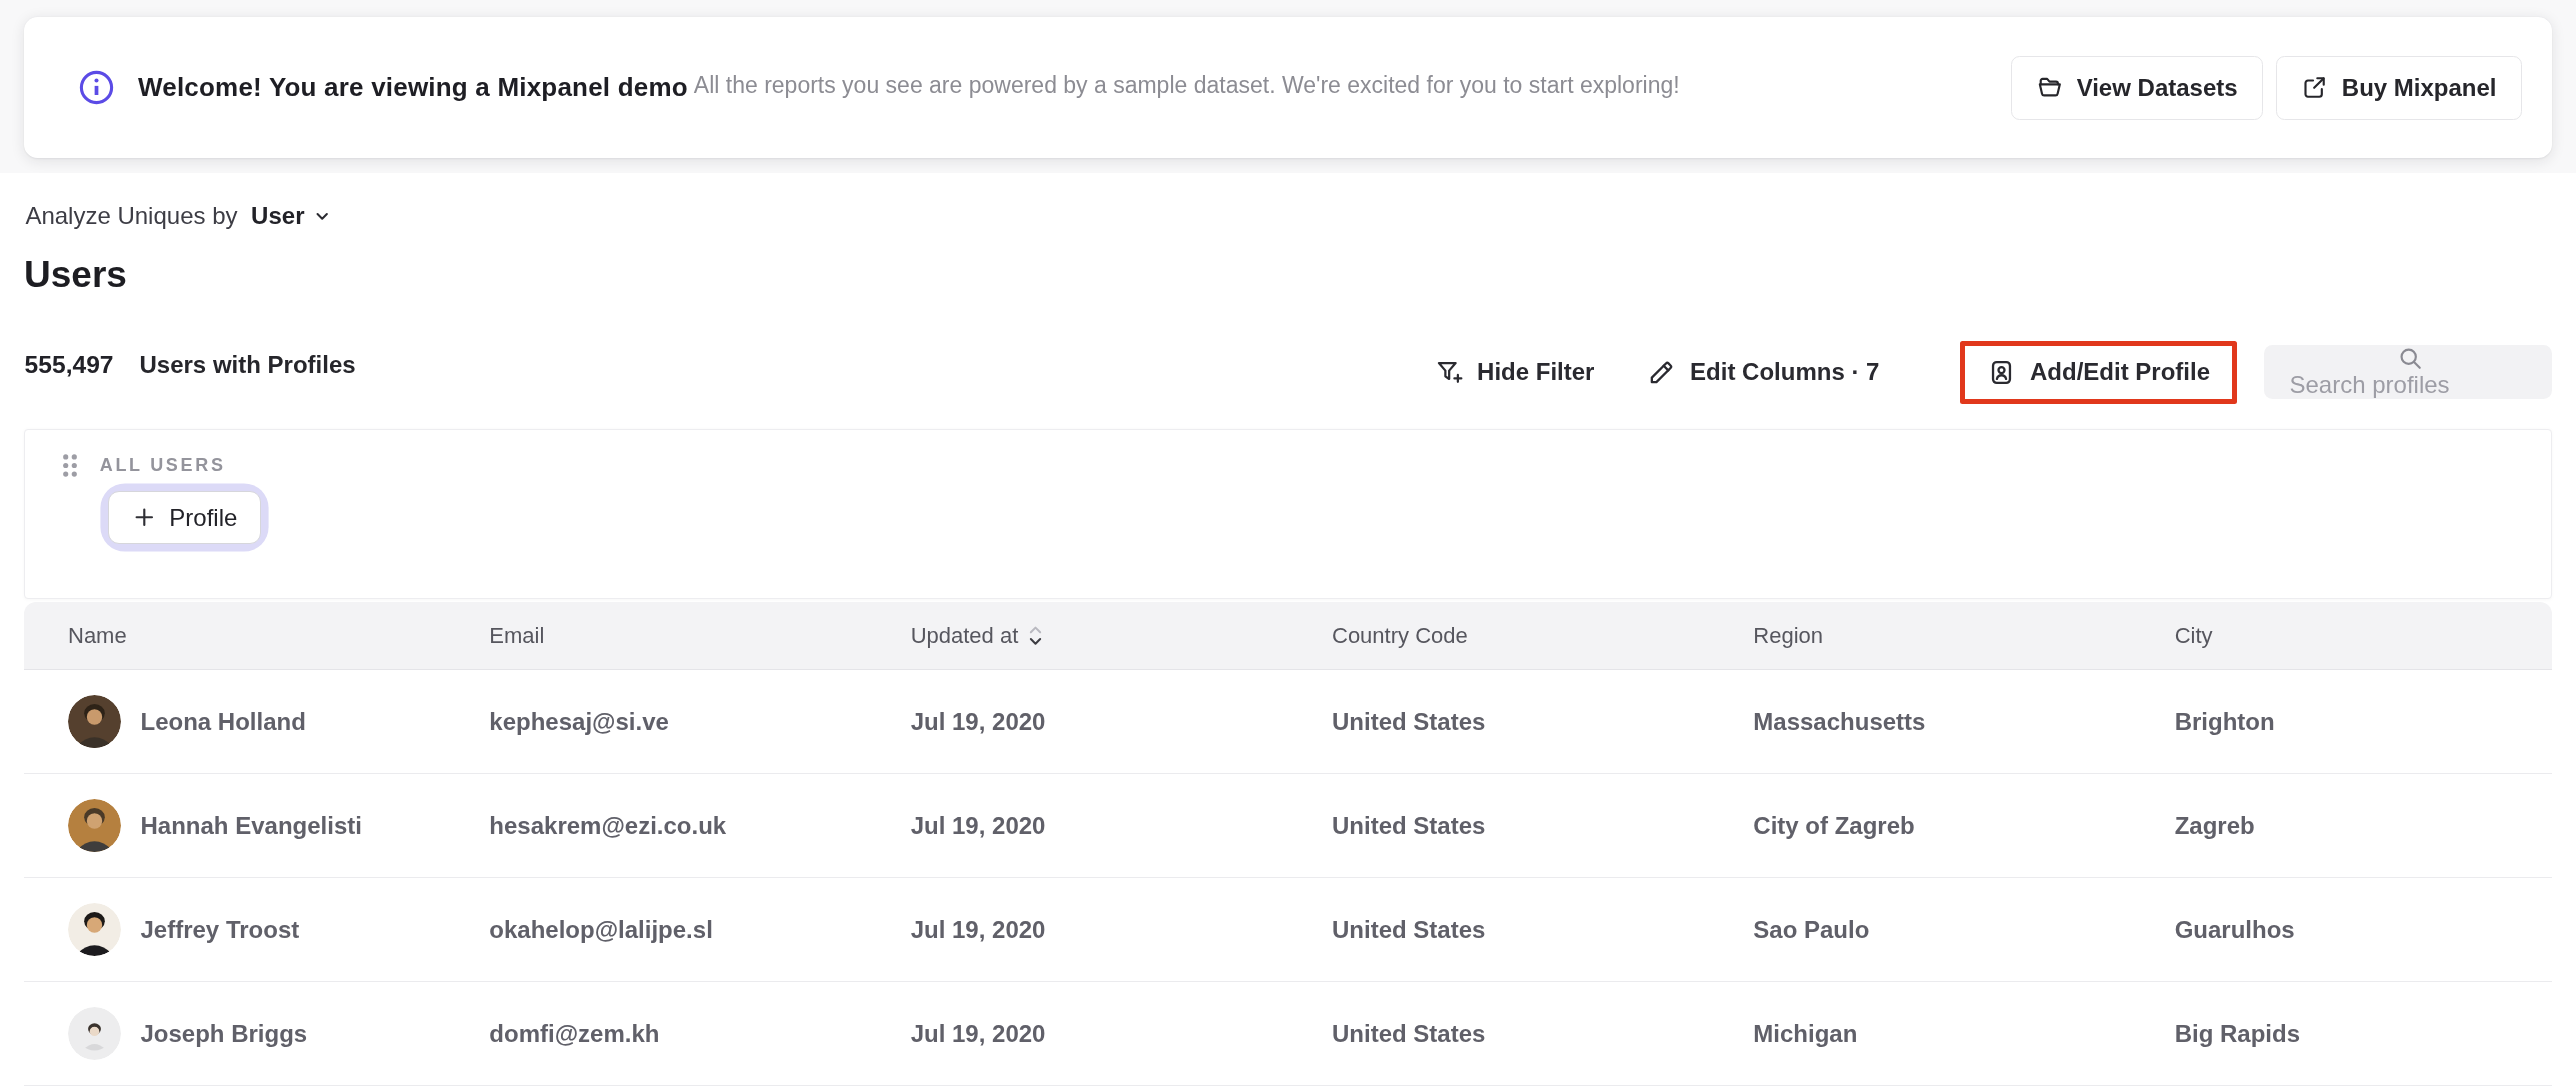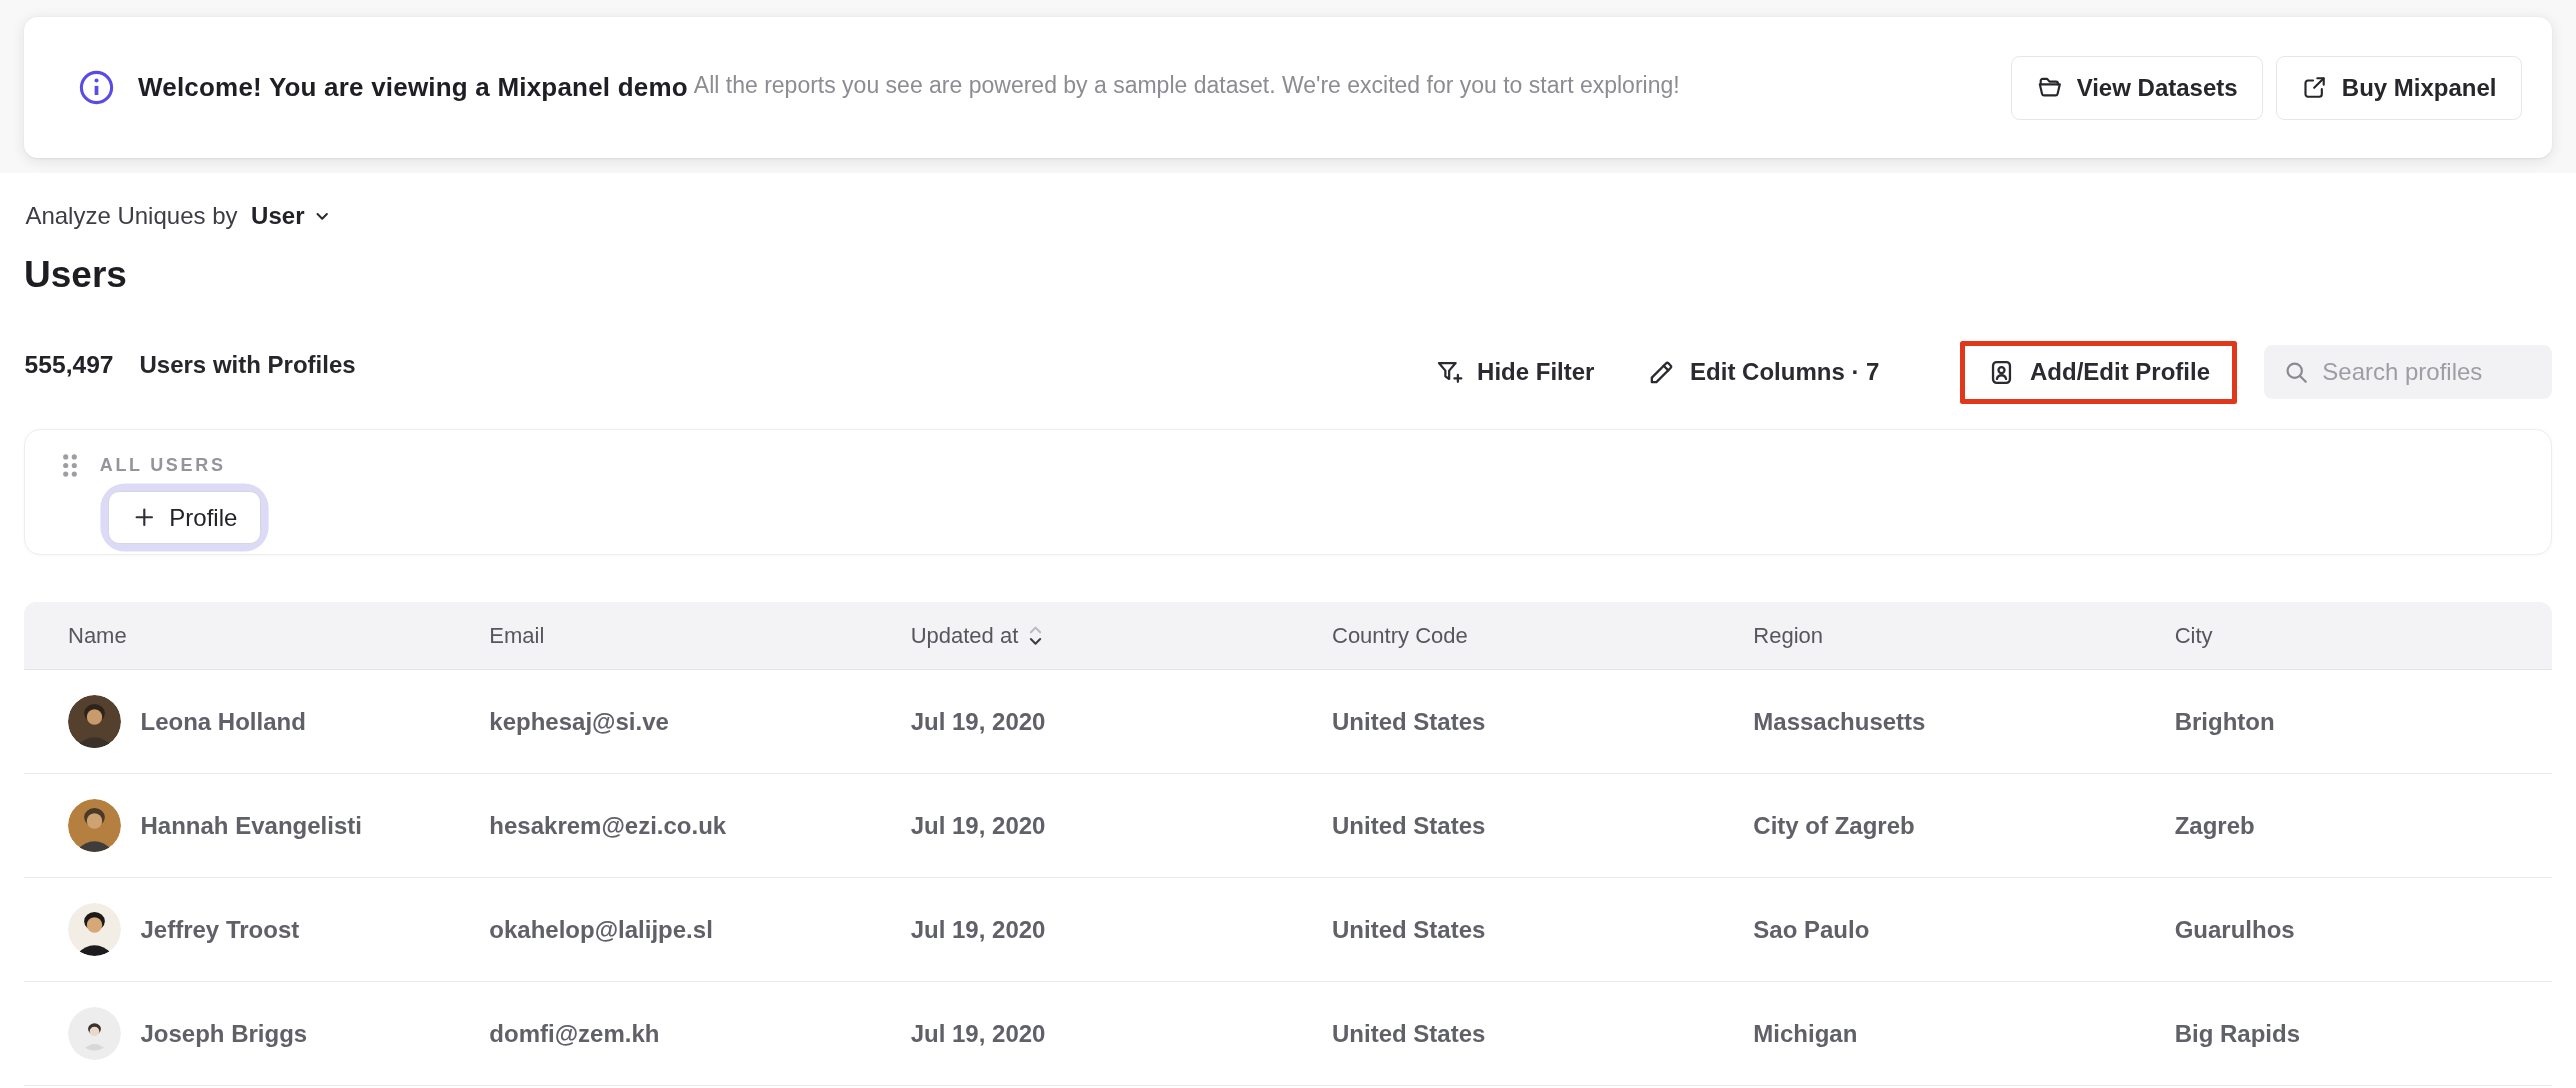--- a/index.html
+++ b/index.html
@@ -39,30 +39,30 @@
   
   .toolbar { position:absolute; right:24px; top:334px; height:76px; display:flex; align-items:center; }
   .tool-btn { display:flex; align-items:center; gap:13.6px; font-size:24px; font-weight:600;
               color:#2a2a30; cursor:pointer; white-space:nowrap; }
   .tool-btn svg { width:29px; height:29px; }
   .tb-gap1 { margin-right:53px; }
   .tb-gap2 { margin-right:37px; }
   .annotation-box { border:5.1px solid #e1381c; border-radius:2.5px; padding:12px 22px;
                     display:flex; align-items:center; margin-right:27px; background:#fff;margin-left:44px; }
   .search-box { width:288px; height:54px; background:#f2f2f4; border-radius:8.5px;
-                display:flex; align-items:center; padding:0 15.3px 0 18.7px; }
+                display:flex; align-items:center; padding:0 15.3px 0 18.7px;flex-direction:column; }
   .search-box svg { width:26px; height:26px; color:#8a8a92; flex:0 0 auto; }
   .search-box input { border:none; outline:none; background:transparent; margin-left:13.6px;
                       font-size:24px; color:#3a3a40; width:100%;
                       font-family:"Liberation Sans", sans-serif; }
   .search-box input::placeholder { color:#9d9da5; }
 
   
-  .filter-card { position:absolute; left:24px; right:24px; top:429px; height:126px;
-                 background:#fff; border:1.7px solid #ededf0; border-radius:16px;
+  .filter-card { position:absolute; left:24px; right:24px; top:429px; height:170px;
+                 background:#fff; border:1.7px solid #ededf0; border-radius:4px;
                  box-shadow:0 0.8px 3.4px rgba(20,20,30,.03); }
   .group-row { position:absolute; left:34px; top:22px; display:flex; align-items:center; }
   .drag-handle { width:22px; height:27px; color:#9d9da5; cursor:grab; }
   .group-label { margin-left:18.7px; font-size:18px; font-weight:700; letter-spacing:2.7px; color:#94949c; }
   .filter-ring { position:absolute; left:83px; top:61px; border-radius:17px;
                  box-shadow:0 0 0 7.6px #dcdaf7; }
   .filter-btn { display:flex; align-items:center; gap:12.7px; height:53px; padding:0 23px;
                 background:#fff; border:1.7px solid #d6d6db; border-radius:11px;
                 font-size:24px; font-weight:500; color:#222228; cursor:pointer; }
   .filter-btn svg { width:24.6px; height:24.6px; color:#2f2f35; }

